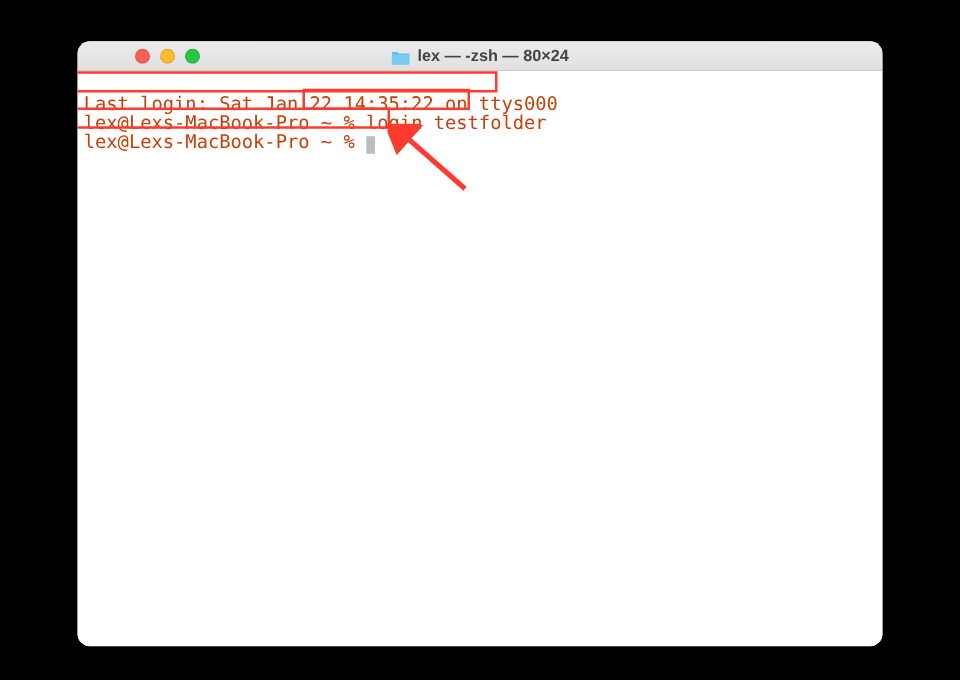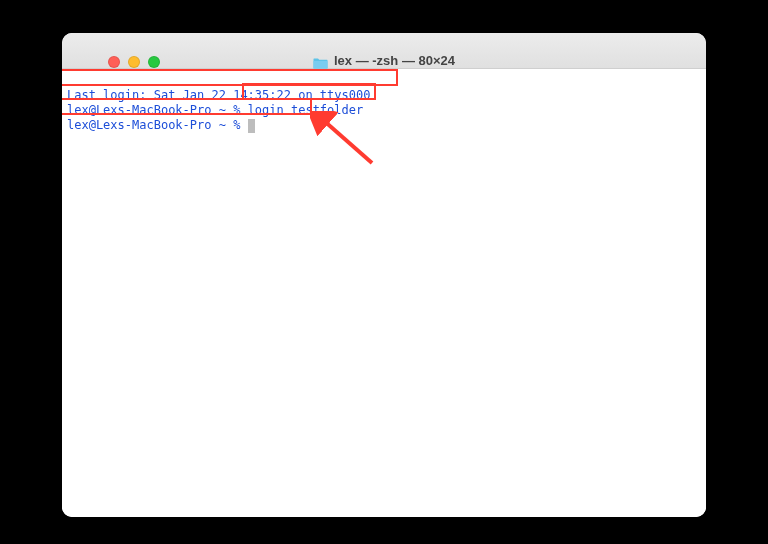--- a/index.html
+++ b/index.html
@@ -18,25 +18,25 @@
       width: 644px;
       height: 484px;
       background: #fff;
       border-radius: 10px;
       box-shadow: 0 8px 30px rgba(0,0,0,0.5);
       overflow: hidden;
       display: flex;
       flex-direction: column;
     }
     .titlebar {
-      height: 36px;
+      height: 24px;
       background: linear-gradient(#ececec, #e0e0e0);
       border-bottom: 1px solid #cfcfcf;
       display: flex;
-      align-items: flex-end;
+      align-items: center;
       position: relative;
       flex-shrink: 0;
       padding-left: 36px;
     }
     .traffic-lights {
       display: flex;
       gap: 8px;
       margin-left: 10px;
     }
     .light {
@@ -65,23 +65,23 @@
     .title-text {
       font-size: 13px;
       font-weight: 600;
       color: #444;
     }
     .terminal-body {
       flex: 1;
       background: #fff;
       padding: 4px 5px;
       font-family: "Menlo", "Monaco", monospace;
-      font-size: 12px;
+      font-size: 15px;
       line-height: 15px;
-      color: #1d4ed8;
+      color: #c2410c;
       white-space: pre;
       position: relative;
     }
     .line { display: block; }
     .cursor {
       display: inline-block;
       width: 7px;
       height: 14px;
       background: #bdbdbd;
       vertical-align: text-bottom;

